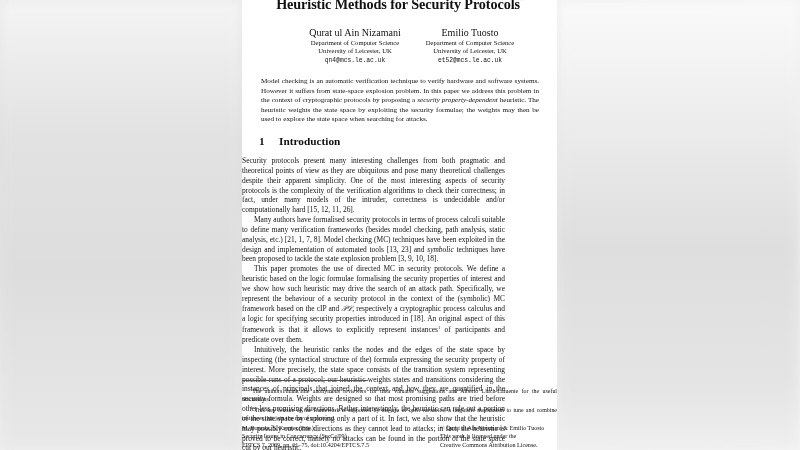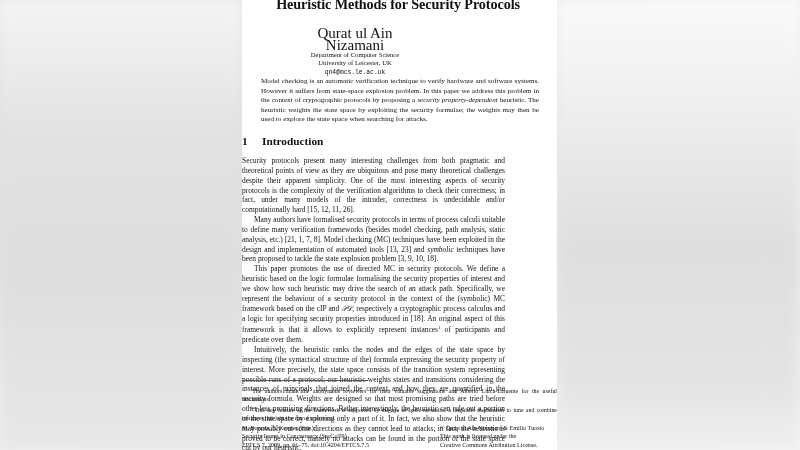--- a/index.html
+++ b/index.html
@@ -26,29 +26,29 @@
   .title {
     position:absolute; top:-4px; left:0; width:315px; text-align:center;
     font-weight:bold; font-size:14.2px; letter-spacing:-0.1px;
   }
   .title sup { font-size:6px; font-weight:normal; vertical-align:7px; }
   .author {
     position:absolute; top:27px; width:130px; text-align:center;
   }
   .author.a1 { left:48px; }
   .author.a2 { left:163px; }
-  .author .name { font-size:15px; line-height:12px; }
+  .author .name { font-size:10px; line-height:12px; }
   .author .aff { font-size:6.6px; line-height:8px; }
   .author .mail { font-family:"Liberation Mono","DejaVu Sans Mono",monospace; font-size:6.3px; line-height:10px; margin-top:1px; }
   .abstract {
     position:absolute; top:77px; left:19px; width:278px;
     font-size:7.15px; line-height:9.6px; text-align:justify;
   }
   .section {
-    position:absolute; top:135px; left:0; font-weight:bold; font-size:11.3px;
+    position:absolute; top:135px; left:0; font-weight:bold; font-size:11.3px;padding-left:17px;
   }
   .section .num { display:inline-block; width:20px; }
   .body {
     position:absolute; top:156px; left:0; width:263px;
     font-size:7.45px; line-height:9.85px; text-align:justify;
   }
   .body p { margin:0; }
   .body p.ind { text-indent:12px; }
   .fnrule {
     position:absolute; top:380px; left:0; width:126px; height:0;
@@ -78,20 +78,26 @@
 
   <div class="title"><span>Heuristic Methods for Security Protocols</span><sup>*</sup></div>
 
   <div class="author a1">
     <div class="name">Qurat ul Ain Nizamani</div>
     <div class="aff">Department of Computer Science</div>
     <div class="aff">University of Leicester, UK</div>
     <div class="mail">qn4@mcs.le.ac.uk</div>
   </div>
 
+  <div class="author a2">
+    <div class="name">Emilio Tuosto</div>
+    <div class="aff">Department of Computer Science</div>
+    <div class="aff">University of Leicester, UK</div>
+    <div class="mail">et52@mcs.le.ac.uk</div>
+  </div>
 
   <div class="abstract"><span>Model checking is an automatic verification technique to verify hardware and software systems. However it suffers from state-space explosion problem. In this paper we address this problem in the context of cryptographic protocols by proposing a </span><em>security property-dependent</em><span> heuristic. The heuristic weights the state space by exploiting the security formulae; the weights may then be used to explore the state space when searching for attacks.</span></div>
 
   <div class="section"><span class="num">1</span><span>Introduction</span></div>
 
   <div class="body">
     <p>Security protocols present many interesting challenges from both pragmatic and theoretical points of view as they are ubiquitous and pose many theoretical challenges despite their apparent simplicity. One of the most interesting aspects of security protocols is the complexity of the verification algorithms to check their correctness; in fact, under many models of the intruder, correctness is undecidable and/or computationally hard [15, 12, 11, 26].</p>
     <p class="ind"><span>Many authors have formalised security protocols in terms of process calculi suitable to define many verification frameworks (besides model checking, path analysis, static analysis, etc.) [21, 1, 7, 8]. Model checking (MC) techniques have been exploited in the design and implementation of automated tools [13, 23] and </span><em>symbolic</em><span> techniques have been proposed to tackle the state explosion problem [3, 9, 10, 18].</span></p>
     <p class="ind"><span>This paper promotes the use of directed MC in security protocols. We define a heuristic based on the logic formulae formalising the security properties of interest and we show how such heuristic may drive the search of an attack path. Specifically, we represent the behaviour of a security protocol in the context of the (symbolic) MC framework based on the cIP and </span><em>𝒫ℒ</em><span>, respectively a cryptographic process calculus and a logic for specifying security properties introduced in [18]. An original aspect of this framework is that it allows to explicitly represent instances</span><sup class="fn">1</sup><span> of participants and predicate over them.</span></p>
     <p class="ind">Intuitively, the heuristic ranks the nodes and the edges of the state space by inspecting (the syntactical structure of the) formula expressing the security property of interest. More precisely, the state space consists of the transition system representing possible runs of a protocol; our heuristic weights states and transitions considering the instances of principals that joined the context and how they are quantified in the security formula. Weights are designed so that most promising paths are tried before other less promising directions. Rather interestingly, the heuristic can rule out a portion of the state space by exploring only a part of it. In fact, we also show that the heuristic may possibly cut some directions as they cannot lead to attacks; in fact, the heuristic is proved to be correct, namely no attacks can be found in the portion of the state space cut by our heuristic.</p>

